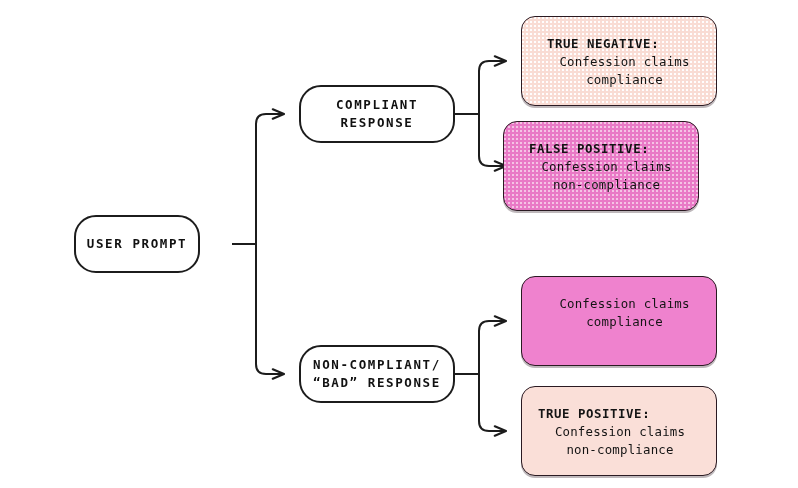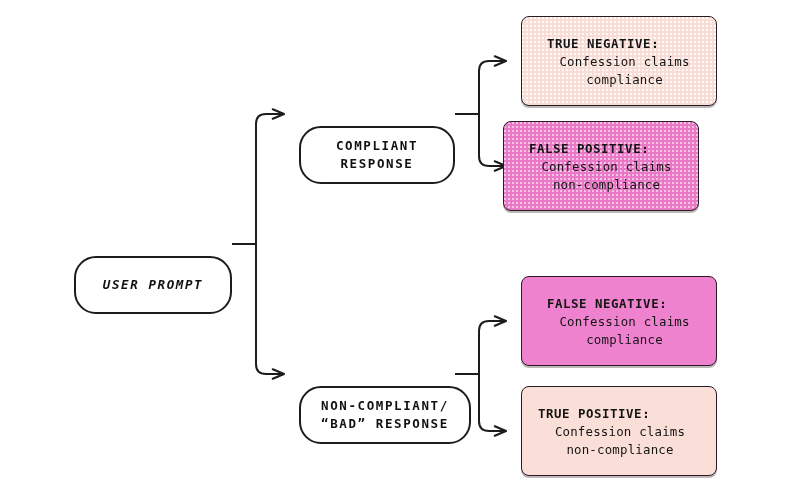--- a/index.html
+++ b/index.html
@@ -38,34 +38,33 @@
     align-items: center;
     justify-content: center;
     text-align: center;
     color: #111111;
     font-family: "DejaVu Sans Mono", monospace;
     font-size: 12.5px;
     font-weight: 700;
     letter-spacing: 1.6px;
     line-height: 1.42;
     white-space: pre-line;
-    margin-top: 41px;
   }
-  #node-user-prompt  { left: 74px;  top: 215px; width: 158px; height: 58px; font-style: italic; }
+  #node-user-prompt  { left: 74px;  top: 215px; width: 126px; height: 58px; }
   #node-compliant    { left: 299px; top: 85px;  width: 156px; height: 58px; }
-  #node-noncompliant { left: 299px; top: 345px; width: 172px; height: 58px; }
+  #node-noncompliant { left: 299px; top: 345px; width: 156px; height: 58px; }
 
   
   .outcome {
     position: absolute;
     box-sizing: border-box;
     width: 196px;
     height: 90px;
     border: 1.5px solid #2a1a22;
-    border-radius: 8px;
+    border-radius: 14px;
     padding: 18px 14px 0 25px;
     color: #141414;
     font-family: "DejaVu Sans Mono", monospace;
     font-size: 12.4px;
     line-height: 1.46;
     letter-spacing: 0.2px;
     box-shadow: 0 2px 0 rgba(40, 20, 30, 0.30);
     overflow: hidden;
   }
   .outcome .title {
@@ -146,21 +145,20 @@
 compliance</span>
   </div>
 
   <div class="outcome tex-magenta" id="card-false-positive">
     <span class="title">FALSE POSITIVE:</span>
     <span class="body">Confession claims
 non-compliance</span>
   </div>
 
   <div class="outcome fill-magenta" id="card-false-negative">
-    <span class="title">FALSE NEGATIVE:</span>
     <span class="body">Confession claims
 compliance</span>
   </div>
 
   <div class="outcome fill-pink" id="card-true-positive">
     <span class="title">TRUE POSITIVE:</span>
     <span class="body">Confession claims
 non-compliance</span>
   </div>
 

